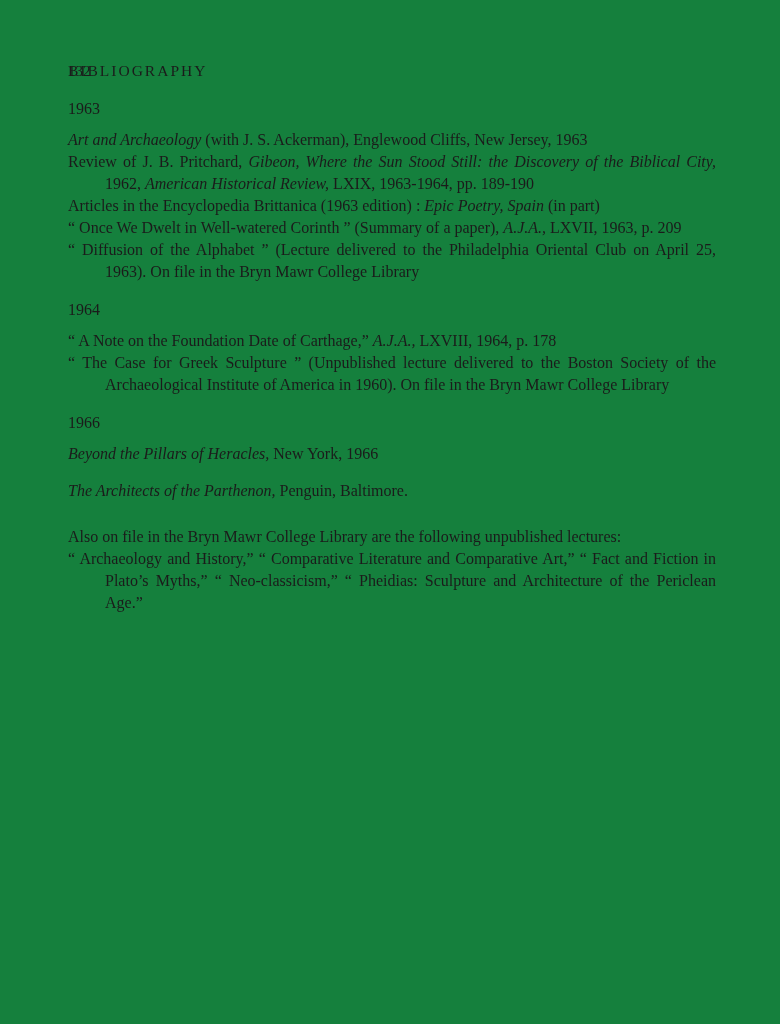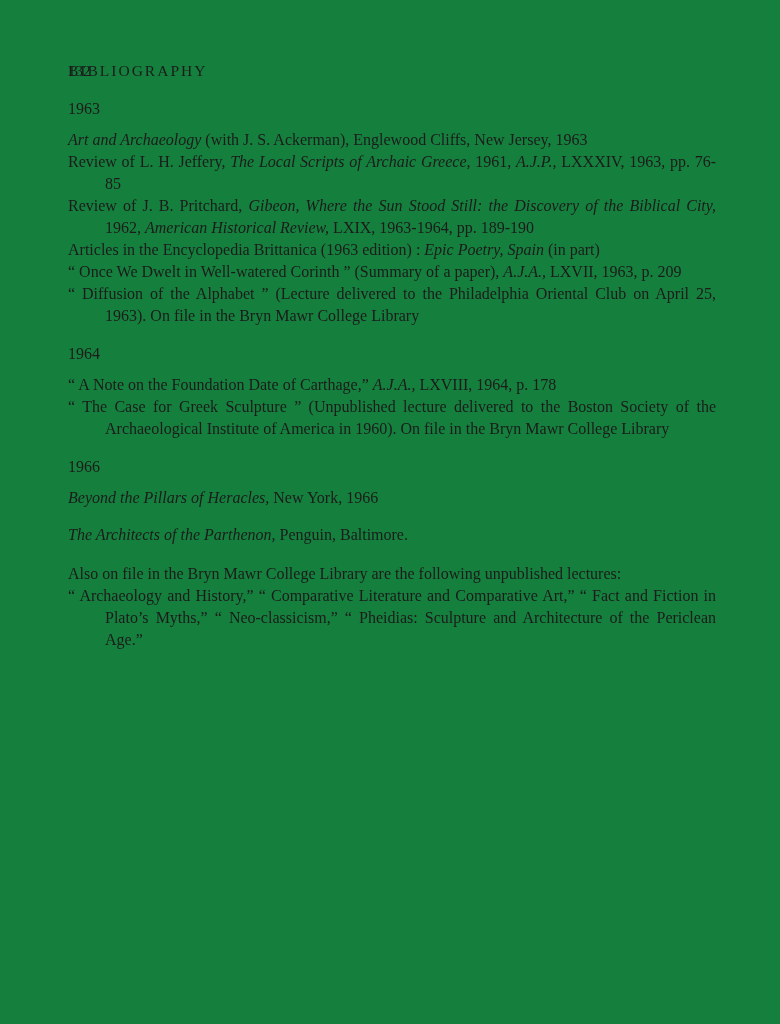--- a/index.html
+++ b/index.html
@@ -30,42 +30,41 @@
   .running-head {
     position: absolute;
     left: 0;
     right: 0;
     top: 0;
     text-align: left;
     font-size: 15.5px;
     letter-spacing: 2px;
   }
   .section { margin-top: 15px; }
-  .section.no-heading { margin-top: 17px; }
+  .section.no-heading { margin-top: 24px; }
   .section-heading { margin: 16px 0 9px 0; font-weight: normal; font-size: 16px; }
   .entry {
     padding-left: 37px;
     text-indent: -37px;
     text-align: justify;
   }
   .it { font-style: italic; }
 </style>
 </head>
 <body>
 
 <div class="page">
   <div class="header-row">
     <span class="page-number">132</span>
     <span class="running-head">BIBLIOGRAPHY</span>
   </div>
   <div id="sections">
       <section class="section">
         <div class="section-heading">1963</div>
         <div class="entry"><span class="it">Art and Archaeology</span><span> (with J. S. Ackerman), Englewood Cliffs, New Jersey, 1963</span></div>
-        <div class="entry"><span>Review of L. H. Jeffery, </span><span class="it">The Local Scripts of Archaic Greece,</span><span> 1961, </span><span class="it">A.J.P.,</span><span> LXXXIV, 1963, pp. 76-85</span></div>
         <div class="entry"><span>Review of J. B. Pritchard, </span><span class="it">Gibeon, Where the Sun Stood Still: the Discovery of the Biblical City,</span><span> 1962, </span><span class="it">American Historical Review,</span><span> LXIX, 1963-1964, pp. 189-190</span></div>
         <div class="entry"><span>Articles in the Encyclopedia Brittanica (1963 edition) : </span><span class="it">Epic Poetry, Spain</span><span> (in part)</span></div>
         <div class="entry"><span>“ Once We Dwelt in Well-watered Corinth ” (Summary of a paper), </span><span class="it">A.J.A.,</span><span> LXVII, 1963, p. 209</span></div>
         <div class="entry"><span>“ Diffusion of the Alphabet ” (Lecture delivered to the Philadelphia Oriental Club on April 25, 1963). On file in the Bryn Mawr College Library</span></div>
       </section>
       <section class="section">
         <div class="section-heading">1964</div>
         <div class="entry"><span>“ A Note on the Foundation Date of Carthage,” </span><span class="it">A.J.A.,</span><span> LXVIII, 1964, p. 178</span></div>
         <div class="entry"><span>“ The Case for Greek Sculpture ” (Unpublished lecture delivered to the Boston Society of the Archaeological Institute of America in 1960). On file in the Bryn Mawr College Library</span></div>
       </section>

